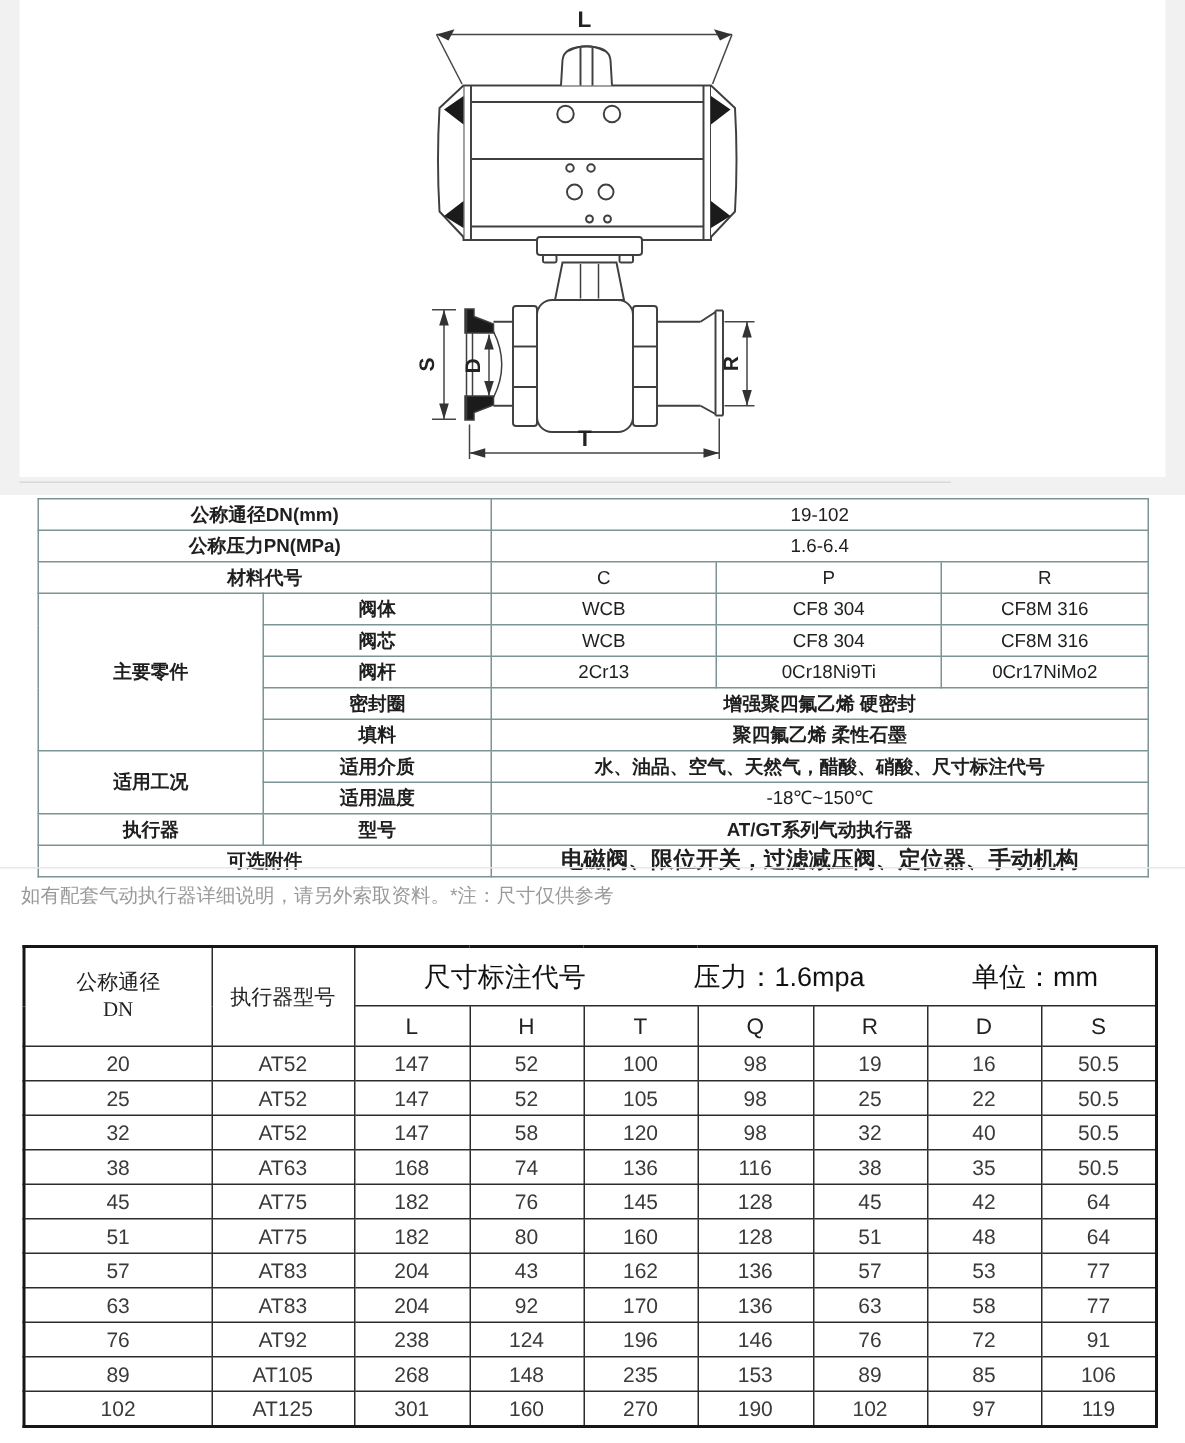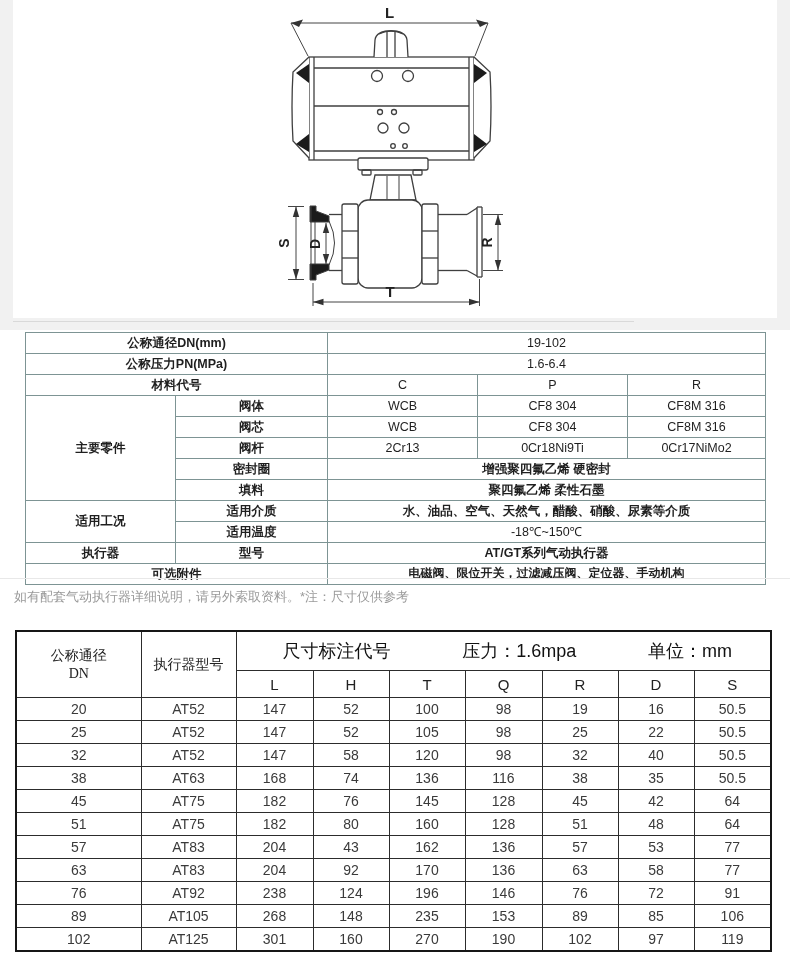--- a/index.html
+++ b/index.html
@@ -198,34 +198,34 @@
         <td class="lbl">密封圈</td>
         <td colspan="3" class="cnval">增强聚四氟乙烯  硬密封</td>
       </tr>
       <tr>
         <td class="lbl">填料</td>
         <td colspan="3" class="cnval">聚四氟乙烯  柔性石墨</td>
       </tr>
       <tr>
         <td rowspan="2" class="lbl">适用工况</td>
         <td class="lbl">适用介质</td>
-        <td colspan="3" class="cnval">水、油品、空气、天然气，醋酸、硝酸、尿素等介质</td>
+        <td colspan="3" class="cnval">水、油品、空气、天然气，醋酸、硝酸、尺寸标注代号</td>
       </tr>
       <tr>
         <td class="lbl">适用温度</td>
         <td colspan="3" class="val">-18℃~150℃</td>
       </tr>
       <tr>
         <td class="lbl">执行器</td>
         <td class="lbl">型号</td>
         <td colspan="3" class="cnval">AT/GT系列气动执行器</td>
       </tr>
       <tr>
         <td colspan="2" class="lbl">可选附件</td>
-        <td colspan="3" class="cnval" style="font-size:12px">电磁阀、限位开关，过滤减压阀、定位器、手动机构</td>
+        <td colspan="3" class="cnval" style="font-size:15px">电磁阀、限位开关，过滤减压阀、定位器、手动机构</td>
       </tr>
     </tbody>
   </table>
 
   <div class="divider"></div>
   <div class="note">如有配套气动执行器详细说明，请另外索取资料。*注：尺寸仅供参考</div>
 
   <table class="dim">
     <colgroup>
       <col style="width:125px">

